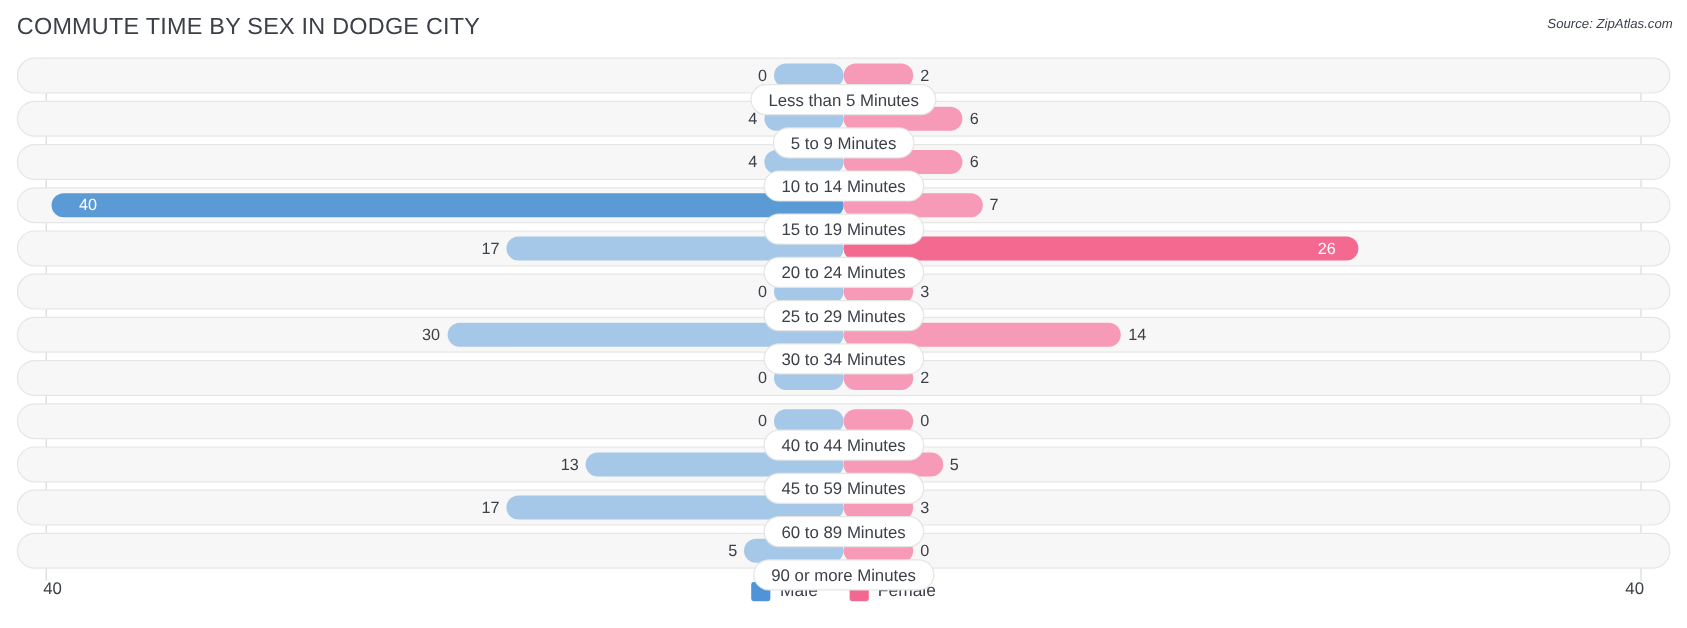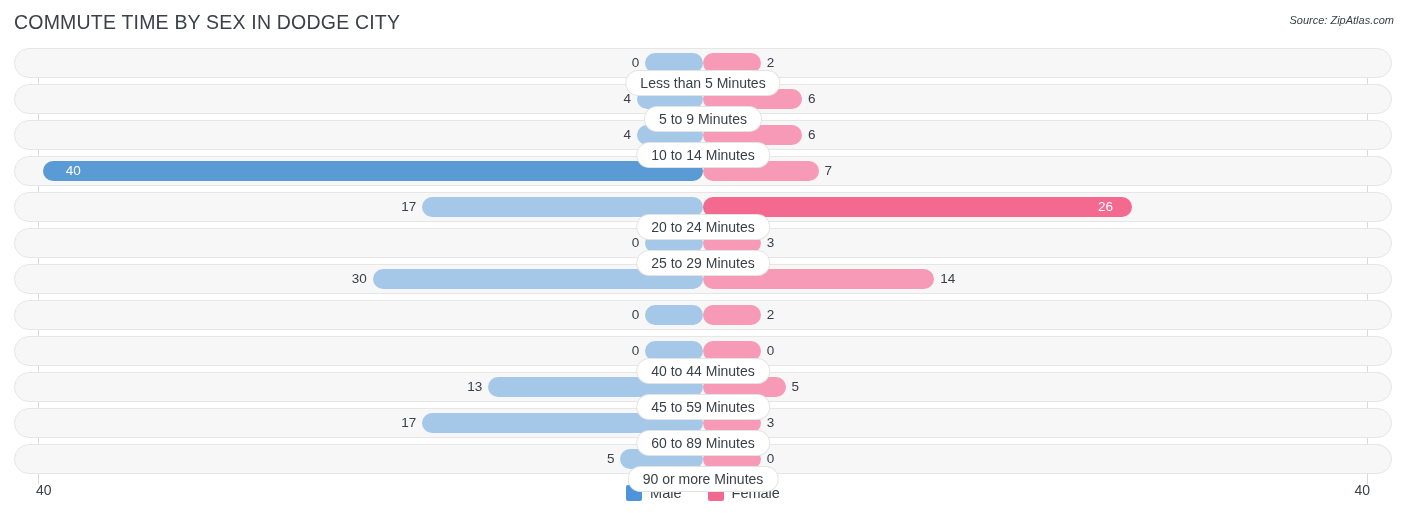--- a/index.html
+++ b/index.html
@@ -127,20 +127,21 @@
             <div class="val val-female" style="left: calc(57.2%); margin-left: 6px;">6</div>
             <div class="cat">10 to 14 Minutes</div>
           </div>
         </div>
         <div class="row">
           <div class="row-inner">
             <div class="bar bar-male peak" style="width: 48%;"></div>
             <div class="bar bar-female" style="width: 8.4%;"></div>
             <div class="val val-male inside" style="right: calc(97.4%); margin-right: -30px; text-align: left;">40</div>
             <div class="val val-female" style="left: calc(58.4%); margin-left: 6px;">7</div>
+            <div class="cat">15 to 19 Minutes</div>
           </div>
         </div>
         <div class="row">
           <div class="row-inner">
             <div class="bar bar-male" style="width: 20.4%;"></div>
             <div class="bar bar-female peak" style="width: 31.2%;"></div>
             <div class="val val-male" style="right: calc(70.4%); margin-right: 6px;">17</div>
             <div class="val val-female inside" style="left: calc(80.6%); margin-left: -26px; text-align: center;">26</div>
             <div class="cat">20 to 24 Minutes</div>
           </div>
@@ -153,20 +154,21 @@
             <div class="val val-female" style="left: calc(54.2%); margin-left: 6px;">3</div>
             <div class="cat">25 to 29 Minutes</div>
           </div>
         </div>
         <div class="row">
           <div class="row-inner">
             <div class="bar bar-male" style="width: 24%;"></div>
             <div class="bar bar-female" style="width: 16.8%;"></div>
             <div class="val val-male" style="right: calc(74%); margin-right: 6px;">30</div>
             <div class="val val-female" style="left: calc(66.8%); margin-left: 6px;">14</div>
+            <div class="cat">30 to 34 Minutes</div>
           </div>
         </div>
         <div class="row">
           <div class="row-inner">
             <div class="bar bar-male" style="width: 4.2%;"></div>
             <div class="bar bar-female" style="width: 4.2%;"></div>
             <div class="val val-male" style="right: calc(54.2%); margin-right: 6px;">0</div>
             <div class="val val-female" style="left: calc(54.2%); margin-left: 6px;">2</div>
           </div>
         </div>

